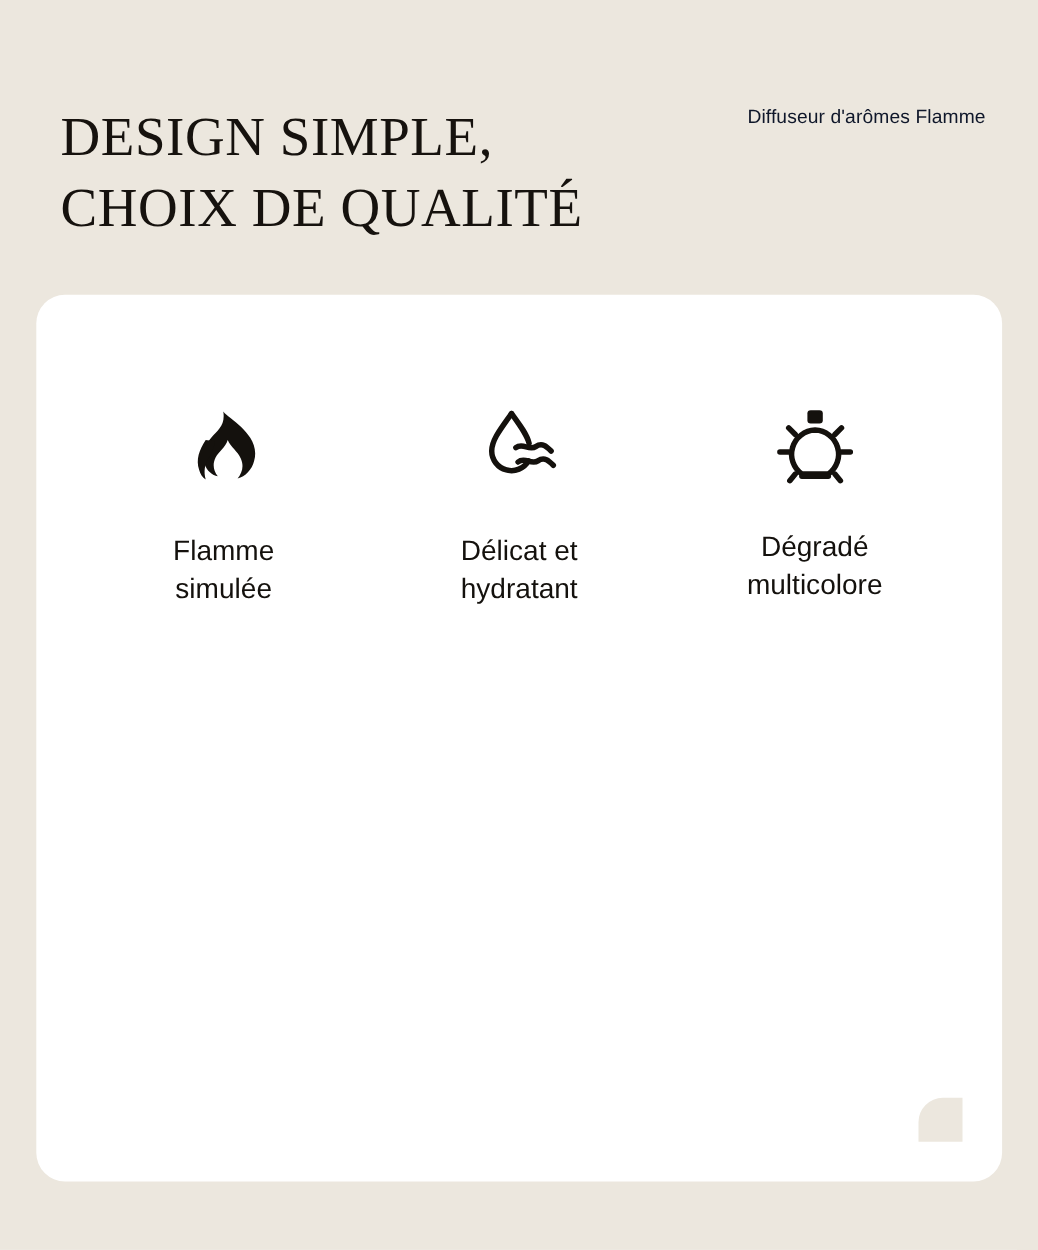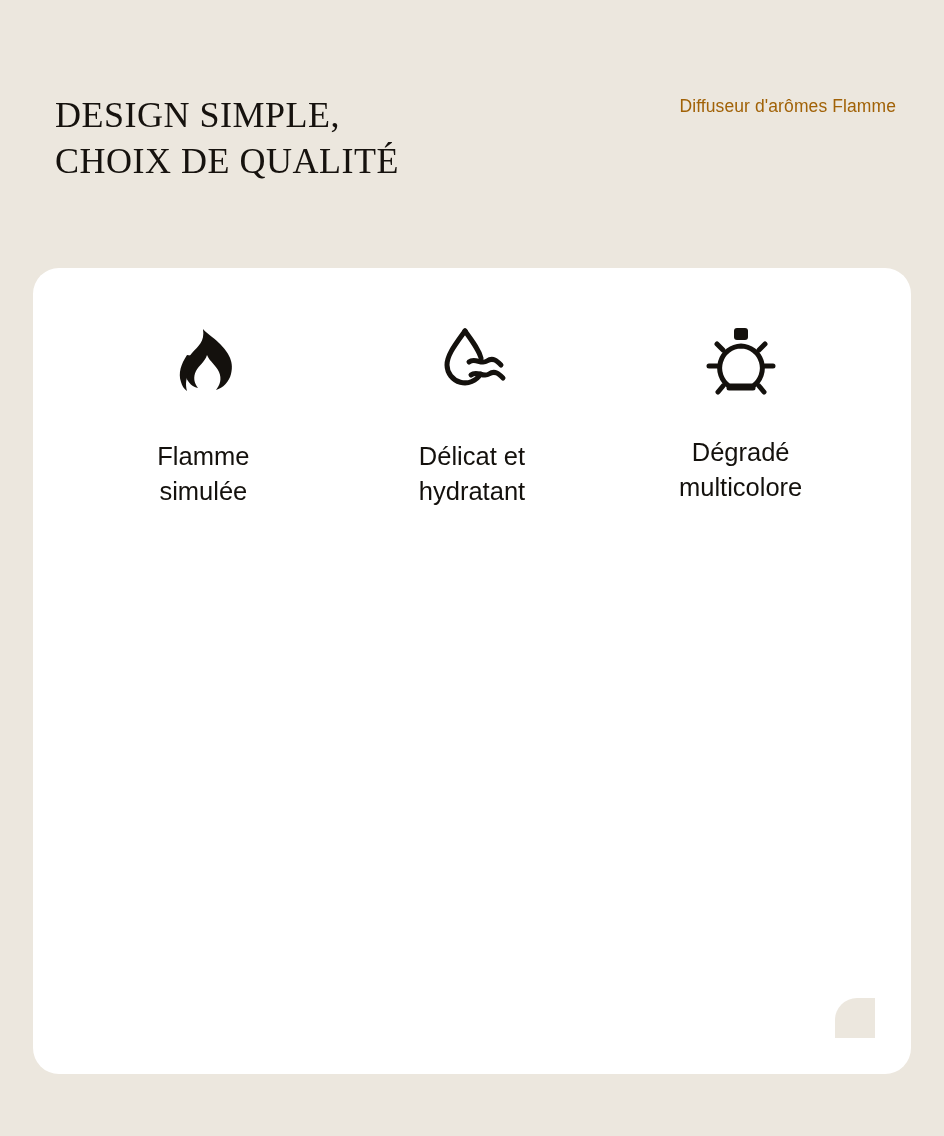--- a/index.html
+++ b/index.html
@@ -21,32 +21,32 @@
     top: 84px;
     left: 0;
     width: 944px;
     height: 130px;
   }
   .headline {
     position: absolute;
     left: 55px;
     top: 8px;
     font-family: "Liberation Serif", serif;
-    font-size: 36px;
+    font-size: 50px;
     line-height: 1.28;
     letter-spacing: 0.5px;
     color: #16120e;
     white-space: pre-line;
   }
   .brand-note {
     position: absolute;
     right: 48px;
     top: 12px;
     font-size: 17.5px;
-    color: #a16207;
+    color: #0f172a;
     font-family: "Liberation Sans", sans-serif;
     letter-spacing: 0.1px;
   }
   .card {
     position: absolute;
     left: 33px;
     top: 268px;
     width: 878px;
     height: 806px;
     background: #ffffff;
@@ -54,21 +54,21 @@
   }
   .grid {
     position: absolute;
     left: 0;
     top: 0;
     width: 878px;
     height: 806px;
     display: grid;
     grid-template-columns: repeat(3, 1fr);
     grid-template-rows: repeat(2, 1fr);
-    padding: 47px 36px 60px 36px;
+    padding: 92px 36px 60px 36px;
     border-radius: 20px;
   }
   .feature {
     display: flex;
     flex-direction: column;
     align-items: center;
     justify-content: flex-start;
   }
   .feature .icon {
     height: 104px;

